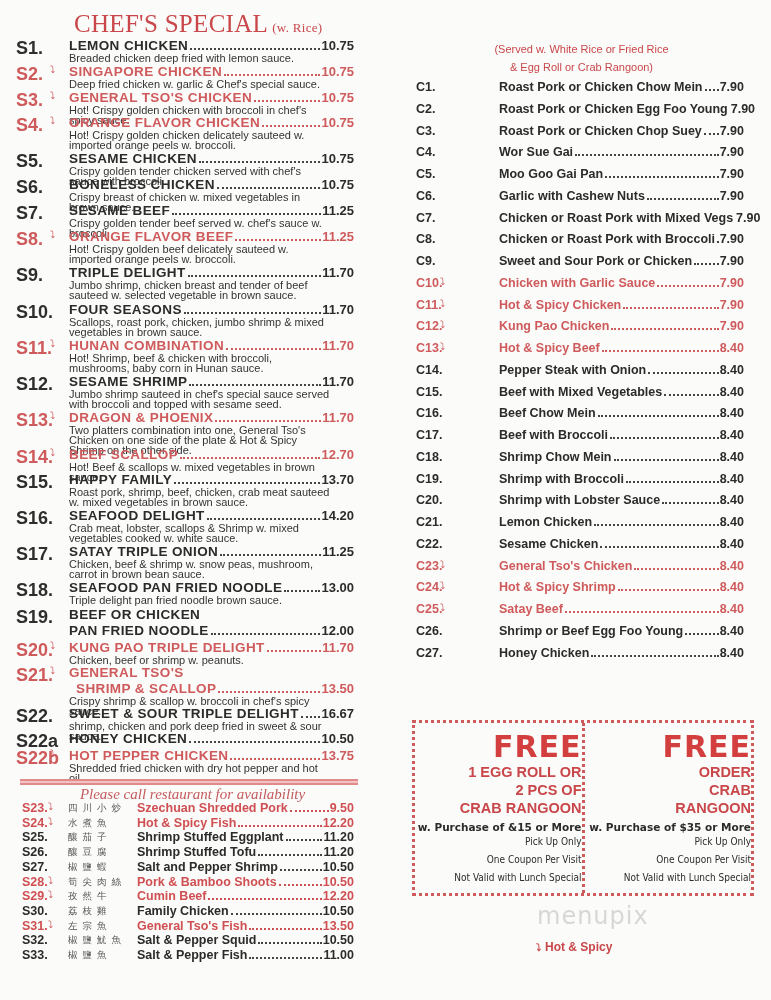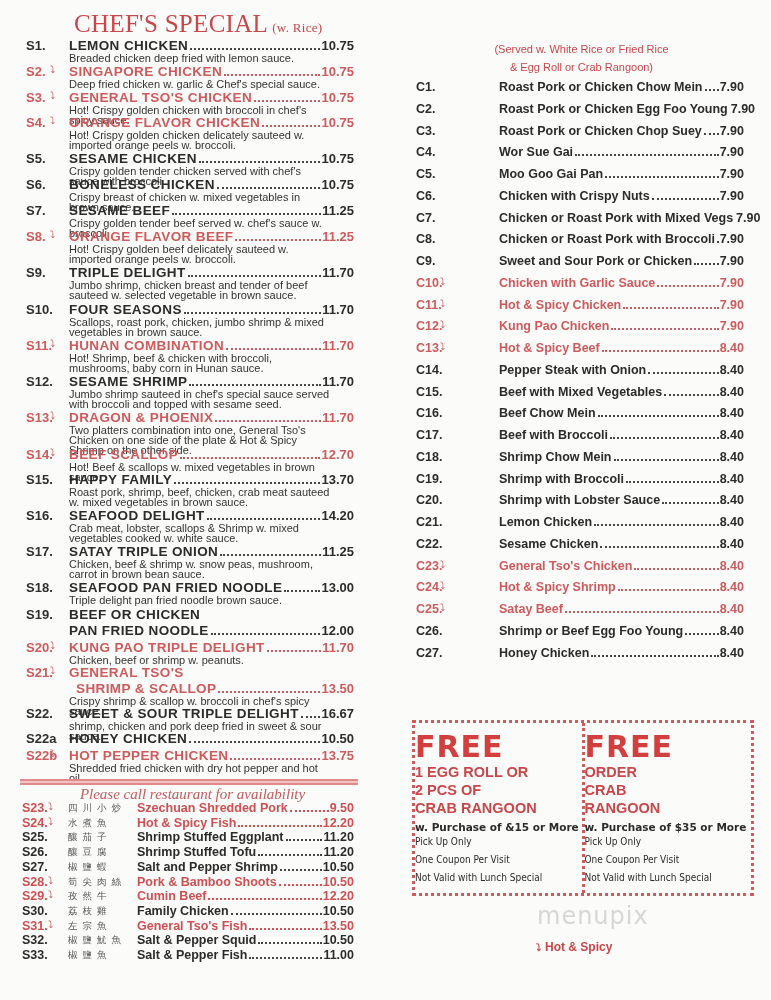--- a/index.html
+++ b/index.html
@@ -7,21 +7,21 @@
   body { position: relative; font-family: "Liberation Sans", sans-serif; color: #2e2e2e; }
 
   .col-left { position: absolute; left: 0; top: 0; width: 385px; height: 764px; }
   .col-right { position: absolute; left: 392px; top: 0; width: 379px; height: 1000px; }
 
   .title-chef { position: absolute; left: 74px; top: 10px; font-family: "Liberation Serif", serif; color: #c9474a; font-size: 25px; letter-spacing: 0.3px; }
   .title-chef .big { font-weight: normal; }
   .title-chef .sub { font-size: 13px; margin-left: 4px; }
 
   .s-item { position: absolute; left: 0; width: 385px; }
-  .s-item .num { position: absolute; left: 26px; top: 0; font-weight: bold; font-size: 13px; width: 44px; }
+  .s-item .num { position: absolute; left: 16px; top: 0; font-weight: bold; font-size: 18px; width: 44px; }
   .s-item.red .num, .s-item.red .name, .s-item.red .price { color: #cf5a5c; }
   .s-item .pepper { position: absolute; left: 50px; top: 0; font-size: 10px; color: #c9474a; }
   .s-item .nameline { position: absolute; left: 69px; top: 0; width: 285px; display: flex; align-items: baseline; }
   .s-item .name { font-weight: bold; font-size: 13.5px; letter-spacing: 0.4px; white-space: nowrap; color: #2b2b2b; }
   .s-item .dots { flex: 1; border-bottom: 2px dotted #444; margin: 0 1px 3px 2px; height: 1px; }
   .s-item.red .dots { border-color: #cf5a5c; }
   .s-item .price { font-weight: bold; font-size: 13px; color: #2b2b2b; }
   .s-item .desc { position: absolute; left: 69px; top: 15px; width: 262px; font-size: 11px; line-height: 10px; color: #333; font-family: "Liberation Sans", sans-serif; }
 
   .divider { position: absolute; left: 20px; width: 338px; height: 6px; border-top: 2px solid #e08a8c; border-bottom: 2px solid #e08a8c; background: #f3c3c3; }
@@ -45,21 +45,21 @@
   .c-item .num { position: absolute; left: 24px; top: 0; font-weight: bold; font-size: 12.5px; color: #2b2b2b; }
   .c-item .pepper { position: absolute; left: 48px; top: 0; font-size: 10px; color: #c9474a; }
   .c-item .nameline { position: absolute; left: 67px; top: 0; width: 285px; display: flex; align-items: baseline; padding-left: 40px; }
   .c-item .name { font-weight: bold; font-size: 12.5px; white-space: nowrap; color: #2b2b2b; }
   .c-item .dots { flex: 1; border-bottom: 2px dotted #444; margin: 0 1px 3px 2px; height: 1px; }
   .c-item .price { font-weight: bold; font-size: 12.5px; color: #2b2b2b; }
   .c-item.red .num, .c-item.red .name, .c-item.red .price { color: #cf5a5c; }
   .c-item.red .dots { border-color: #cf5a5c; }
 
   .coupons { position: absolute; left: 20px; top: 720px; width: 342px; height: 176px; border: 3px dotted #cf5a5c; display: flex; }
-  .coupon { flex: 1; text-align: left; position: relative; padding-top: 8px; }
+  .coupon { flex: 1; text-align: right; position: relative; padding-top: 8px; }
   .coupon + .coupon { border-left: 3px dotted #cf5a5c; }
   .coupon .free { font-family: "DejaVu Sans", sans-serif; font-weight: bold; color: #d33f3f; font-size: 30px; line-height: 32px; letter-spacing: 1px; }
   .coupon .offer { font-weight: bold; color: #c9474a; font-size: 14.5px; line-height: 18px; }
   .coupon .purchase { font-weight: bold; color: #2b2b2b; font-size: 10.5px; margin-top: 4px; font-family: "DejaVu Sans", sans-serif; }
   .coupon .cond { color: #2b2b2b; font-size: 10px; line-height: 18px; font-family: "DejaVu Sans Condensed", "DejaVu Sans", sans-serif; }
 
   .watermark { position: absolute; left: 145px; top: 902px; color: #d7d7d7; font-size: 24px; letter-spacing: 1px; font-family: "DejaVu Sans", sans-serif; font-weight: normal; }
   .legend { position: absolute; left: 144px; top: 940px; color: #c9474a; font-weight: bold; font-size: 12px; }
   .legend .pepper { font-size: 10px; margin-right: 4px; }
 </style>
@@ -453,21 +453,21 @@
         <span class="num">C5.</span>
         <div class="nameline">
           <span class="name">Moo Goo Gai Pan</span>
           <span class="dots"></span>
           <span class="price">7.90</span>
         </div>
       </div>
       <div class="c-item" style="top: 188.75px;">
         <span class="num">C6.</span>
         <div class="nameline">
-          <span class="name">Chicken with Crispy Nuts</span>
+          <span class="name">Garlic with Cashew Nuts</span>
           <span class="dots"></span>
           <span class="price">7.90</span>
         </div>
       </div>
       <div class="c-item" style="top: 210.5px;">
         <span class="num">C7.</span>
         <div class="nameline">
           <span class="name">Chicken or Roast Pork with Mixed Vegs</span>
           <span class="dots"></span>
           <span class="price">7.90</span>

